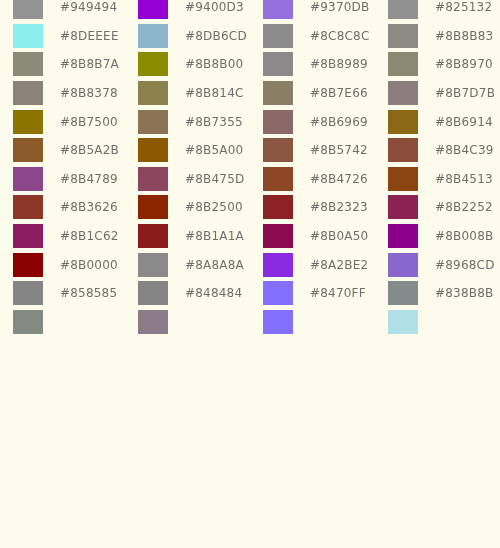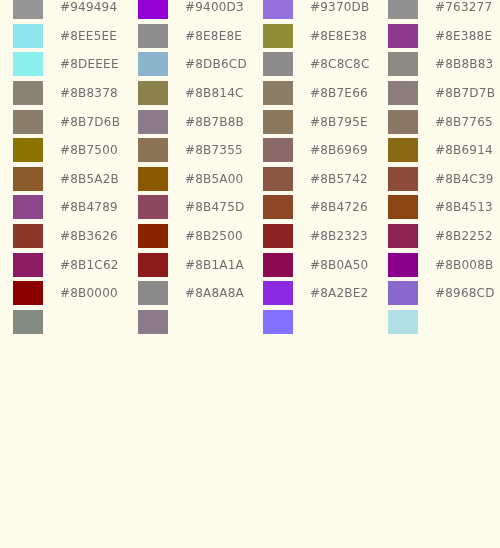--- a/index.html
+++ b/index.html
@@ -69,47 +69,21 @@
         <td class="swatch-cell">
           <span class="swatch" style="background-color: rgb(147, 112, 219);"></span>
         </td>
         <td class="label-cell">
           <span class="hex-label">#9370DB</span>
         </td>
         <td class="swatch-cell">
           <span class="swatch" style="background-color: rgb(145, 145, 145);"></span>
         </td>
         <td class="label-cell">
-          <span class="hex-label">#763277</span>
-        </td>
-      </tr>
-      <tr>
-        <td class="swatch-cell">
-          <span class="swatch" style="background-color: rgb(142, 229, 238);"></span>
-        </td>
-        <td class="label-cell">
-          <span class="hex-label">#8EE5EE</span>
-        </td>
-        <td class="swatch-cell">
-          <span class="swatch" style="background-color: rgb(142, 142, 142);"></span>
-        </td>
-        <td class="label-cell">
-          <span class="hex-label">#8E8E8E</span>
-        </td>
-        <td class="swatch-cell">
-          <span class="swatch" style="background-color: rgb(142, 142, 56);"></span>
-        </td>
-        <td class="label-cell">
-          <span class="hex-label">#8E8E38</span>
-        </td>
-        <td class="swatch-cell">
-          <span class="swatch" style="background-color: rgb(142, 56, 142);"></span>
-        </td>
-        <td class="label-cell">
-          <span class="hex-label">#8E388E</span>
+          <span class="hex-label">#825132</span>
         </td>
       </tr>
       <tr>
         <td class="swatch-cell">
           <span class="swatch" style="background-color: rgb(141, 238, 238);"></span>
         </td>
         <td class="label-cell">
           <span class="hex-label">#8DEEEE</span>
         </td>
         <td class="swatch-cell">
@@ -126,20 +100,46 @@
         </td>
         <td class="swatch-cell">
           <span class="swatch" style="background-color: rgb(139, 139, 131);"></span>
         </td>
         <td class="label-cell">
           <span class="hex-label">#8B8B83</span>
         </td>
       </tr>
       <tr>
         <td class="swatch-cell">
+          <span class="swatch" style="background-color: rgb(139, 139, 122);"></span>
+        </td>
+        <td class="label-cell">
+          <span class="hex-label">#8B8B7A</span>
+        </td>
+        <td class="swatch-cell">
+          <span class="swatch" style="background-color: rgb(139, 139, 0);"></span>
+        </td>
+        <td class="label-cell">
+          <span class="hex-label">#8B8B00</span>
+        </td>
+        <td class="swatch-cell">
+          <span class="swatch" style="background-color: rgb(139, 137, 137);"></span>
+        </td>
+        <td class="label-cell">
+          <span class="hex-label">#8B8989</span>
+        </td>
+        <td class="swatch-cell">
+          <span class="swatch" style="background-color: rgb(139, 137, 112);"></span>
+        </td>
+        <td class="label-cell">
+          <span class="hex-label">#8B8970</span>
+        </td>
+      </tr>
+      <tr>
+        <td class="swatch-cell">
           <span class="swatch" style="background-color: rgb(139, 131, 120);"></span>
         </td>
         <td class="label-cell">
           <span class="hex-label">#8B8378</span>
         </td>
         <td class="swatch-cell">
           <span class="swatch" style="background-color: rgb(139, 129, 76);"></span>
         </td>
         <td class="label-cell">
           <span class="hex-label">#8B814C</span>
@@ -152,46 +152,20 @@
         </td>
         <td class="swatch-cell">
           <span class="swatch" style="background-color: rgb(139, 125, 123);"></span>
         </td>
         <td class="label-cell">
           <span class="hex-label">#8B7D7B</span>
         </td>
       </tr>
       <tr>
         <td class="swatch-cell">
-          <span class="swatch" style="background-color: rgb(139, 125, 107);"></span>
-        </td>
-        <td class="label-cell">
-          <span class="hex-label">#8B7D6B</span>
-        </td>
-        <td class="swatch-cell">
-          <span class="swatch" style="background-color: rgb(139, 123, 139);"></span>
-        </td>
-        <td class="label-cell">
-          <span class="hex-label">#8B7B8B</span>
-        </td>
-        <td class="swatch-cell">
-          <span class="swatch" style="background-color: rgb(139, 121, 94);"></span>
-        </td>
-        <td class="label-cell">
-          <span class="hex-label">#8B795E</span>
-        </td>
-        <td class="swatch-cell">
-          <span class="swatch" style="background-color: rgb(139, 119, 101);"></span>
-        </td>
-        <td class="label-cell">
-          <span class="hex-label">#8B7765</span>
-        </td>
-      </tr>
-      <tr>
-        <td class="swatch-cell">
           <span class="swatch" style="background-color: rgb(139, 117, 0);"></span>
         </td>
         <td class="label-cell">
           <span class="hex-label">#8B7500</span>
         </td>
         <td class="swatch-cell">
           <span class="swatch" style="background-color: rgb(139, 115, 85);"></span>
         </td>
         <td class="label-cell">
           <span class="hex-label">#8B7355</span>
@@ -330,20 +304,46 @@
           <span class="swatch" style="background-color: rgb(138, 43, 226);"></span>
         </td>
         <td class="label-cell">
           <span class="hex-label">#8A2BE2</span>
         </td>
         <td class="swatch-cell">
           <span class="swatch" style="background-color: rgb(137, 104, 205);"></span>
         </td>
         <td class="label-cell">
           <span class="hex-label">#8968CD</span>
+        </td>
+      </tr>
+      <tr>
+        <td class="swatch-cell">
+          <span class="swatch" style="background-color: rgb(133, 133, 133);"></span>
+        </td>
+        <td class="label-cell">
+          <span class="hex-label">#858585</span>
+        </td>
+        <td class="swatch-cell">
+          <span class="swatch" style="background-color: rgb(132, 132, 132);"></span>
+        </td>
+        <td class="label-cell">
+          <span class="hex-label">#848484</span>
+        </td>
+        <td class="swatch-cell">
+          <span class="swatch" style="background-color: rgb(132, 112, 255);"></span>
+        </td>
+        <td class="label-cell">
+          <span class="hex-label">#8470FF</span>
+        </td>
+        <td class="swatch-cell">
+          <span class="swatch" style="background-color: rgb(131, 139, 139);"></span>
+        </td>
+        <td class="label-cell">
+          <span class="hex-label">#838B8B</span>
         </td>
       </tr>
       <tr>
         <td class="swatch-cell">
           <span class="swatch" style="background-color: rgb(131, 139, 131);"></span>
         </td>
         <td class="label-cell">
           <span class="hex-label"></span>
         </td>
         <td class="swatch-cell">

